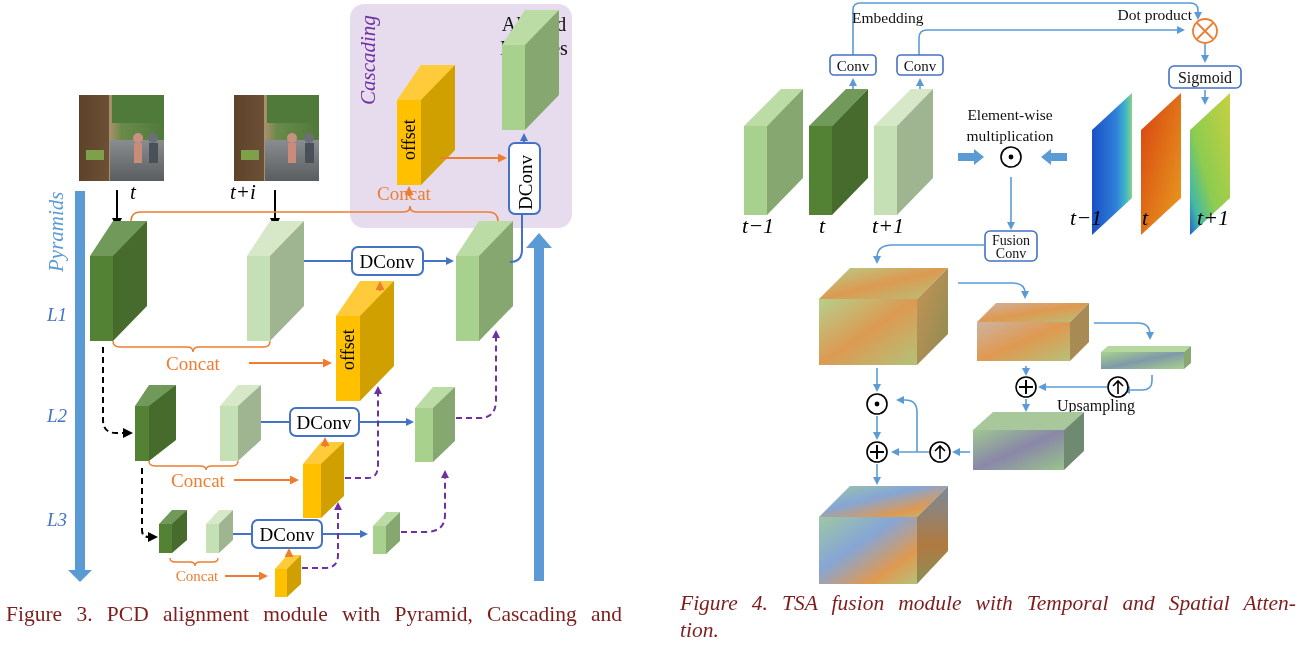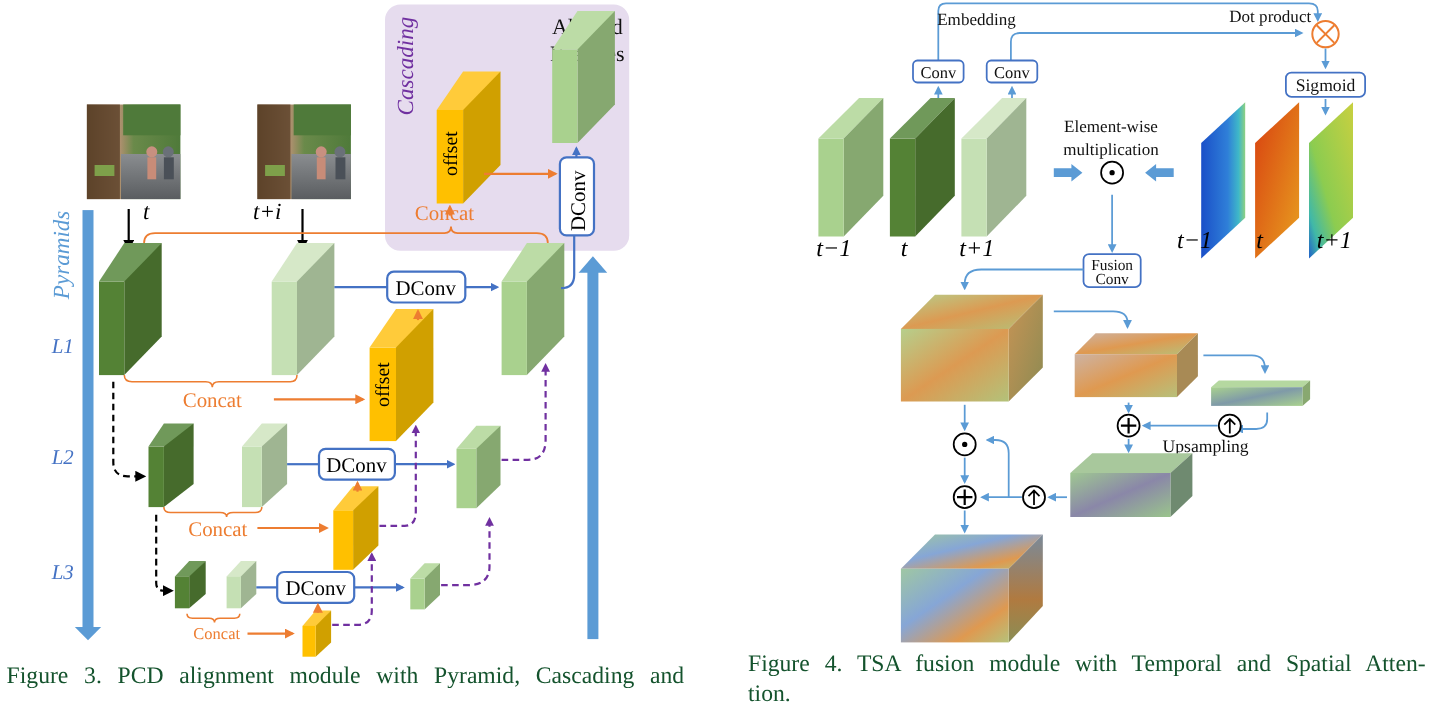--- a/index.html
+++ b/index.html
@@ -1,20 +1,20 @@
 <!DOCTYPE html>
 <html><head>
 <meta charset="utf-8">
 <style>
   html, body { margin:0; padding:0; background:#ffffff; }
   body { width:1306px; height:658px; position:relative; overflow:hidden; font-family:"Liberation Serif", serif; }
   svg { position:absolute; left:0; top:0; }
-  .cap { position:absolute; font-family:"Liberation Serif", serif; font-size:21.5px; color:#14532d; line-height:27px; text-align:justify; }
+  .cap { position:absolute; font-family:"Liberation Serif", serif; font-size:21.5px; color:#7f1d1d; line-height:27px; text-align:justify; }
   .cap1 { left:6px; top:601px; width:616px; }
-  .cap2 { left:680px; top:590px; width:616px; }
+  .cap2 { left:680px; top:590px; width:616px;font-style:italic; }
   .cap span.first { text-align-last: justify; display:block; }
   text { font-family:"Liberation Serif", serif; }
 </style>
 </head>
 <body>
 
 <svg width="1306" height="658" viewBox="0 0 1306 658" xmlns="http://www.w3.org/2000/svg">
   <defs>
     <marker id="arrBlue" markerWidth="8" markerHeight="8" refX="6" refY="4" orient="auto" markerUnits="userSpaceOnUse">
       <path d="M0,0 L8,4 L0,8 z" fill="#4472c4"></path>

